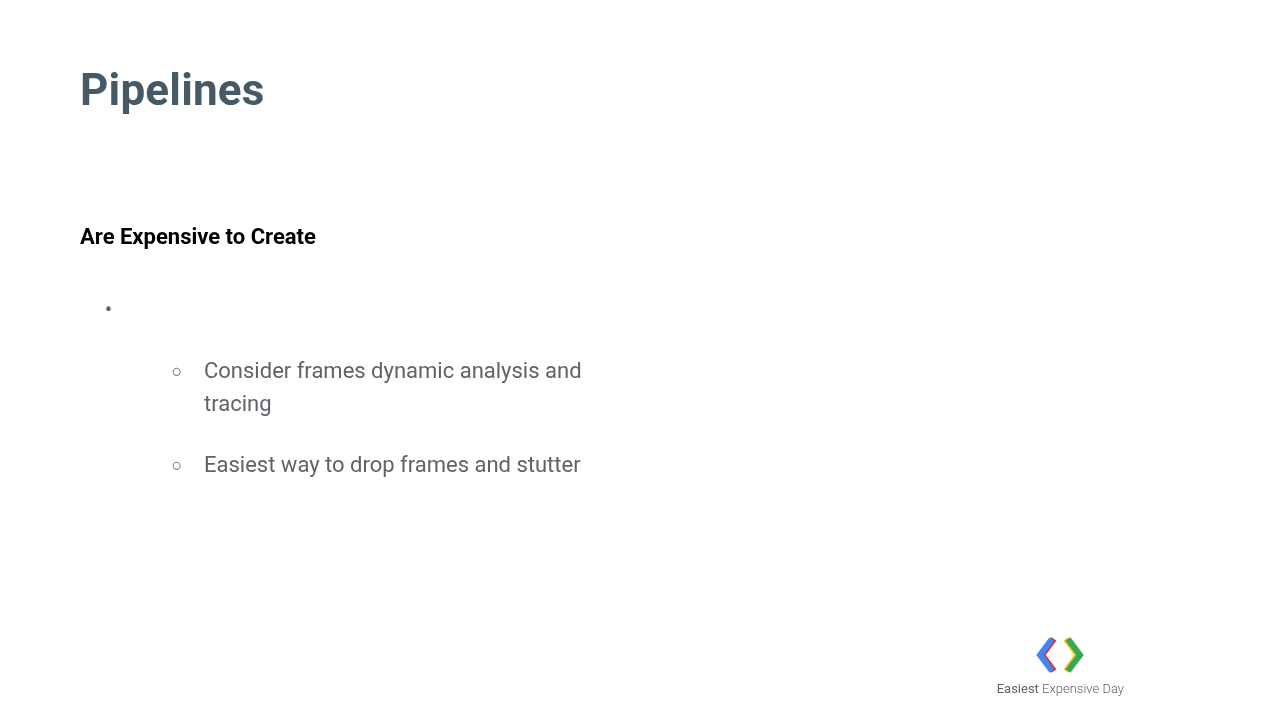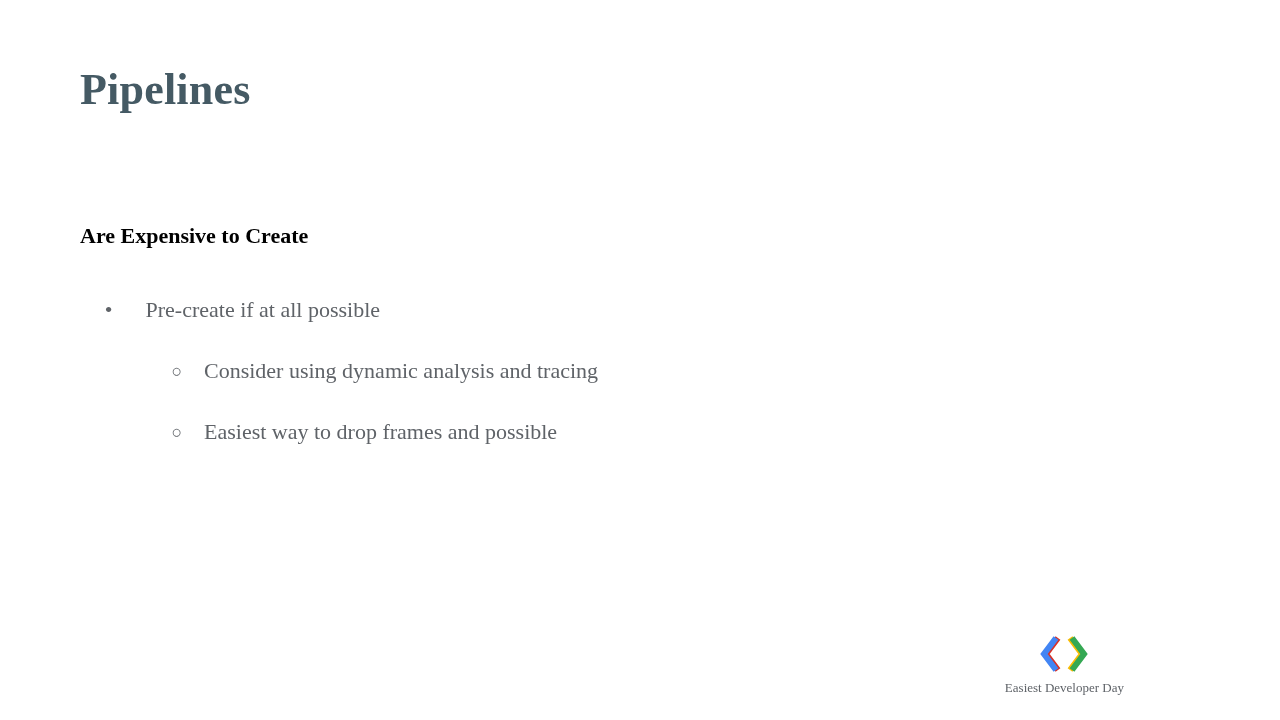--- a/index.html
+++ b/index.html
@@ -1,17 +1,17 @@
 <!DOCTYPE html>
 <html><head>
 <meta charset="utf-8">
 <style>
   * { margin: 0; padding: 0; box-sizing: border-box; }
   html, body { width: 1280px; height: 720px; background: #ffffff; font-family: "Roboto", "Helvetica Neue", Arial, sans-serif; color: #424242; }
-  .slide { position: relative; width: 1172px; height: 720px; padding: 64px 80px 40px 80px; font-family: Liberation Serif, serif; }
+  .slide { position: relative; width: 1172px; height: 720px; padding: 64px 80px 40px 80px; }
   .title { font-size: 44px; font-weight: 700; color: #455a64; letter-spacing: 0.2px; }
   .subtitle { margin-top: 108px; font-size: 22px; font-weight: 700; color: #000000; }
   .body { margin-top: 44px; font-size: 22px; line-height: 1.5; color: #5f6368; }
   ul.level1 { list-style: none; padding-left: 60px; }
   ul.level1 > li::before { content: "\2022"; display: inline-block; width: 1.6em; margin-left: -1.6em; color: #5f6368; font-size: 22px; vertical-align: baseline; }
   ul.level2 { list-style: none; padding-left: 64px; margin-top: 28px; }
   ul.level2 > li { margin-bottom: 28px; max-width: 400px; }
   ul.level2 > li::before { content: "\25cb"; display: inline-block; width: 1.8em; margin-left: -1.8em; color: #5f6368; font-size: 18px; vertical-align: 1px; }
   .footer-logo { position: absolute; right: 48px; bottom: 24px; text-align: center; }
   .footer-logo .brackets { display: flex; justify-content: center; align-items: center; gap: 4px; margin-bottom: 6px; }
@@ -22,35 +22,34 @@
 </head>
 <body>
 
 <div class="slide">
   <h1 class="title">Pipelines</h1>
   <h2 class="subtitle">Are Expensive to Create</h2>
 
   <div class="body">
     <ul class="level1">
       <li>
-        <span>Pre-create if at all possible</span>
         <ul class="level2">
-          <li>Consider using dynamic analysis and tracing</li>
-          <li>Easiest way to drop frames and possible</li>
+          <li>Consider frames dynamic analysis and tracing</li>
+          <li>Easiest way to drop frames and stutter</li>
         </ul>
       </li>
     </ul>
   </div>
 
   <div class="footer-logo">
     <div class="brackets">
       <svg width="48" height="40" viewBox="0 0 48 40">
         <polyline points="18,4 6,20 18,36" fill="none" stroke="#d93025" stroke-width="6" stroke-linecap="butt" stroke-linejoin="miter"></polyline>
         <polyline points="16,4 4,20 16,36" fill="none" stroke="#4285f4" stroke-width="6" stroke-linecap="butt" stroke-linejoin="miter"></polyline>
         <polyline points="30,4 42,20 30,36" fill="none" stroke="#fbbc04" stroke-width="6" stroke-linecap="butt" stroke-linejoin="miter"></polyline>
         <polyline points="32,4 44,20 32,36" fill="none" stroke="#34a853" stroke-width="6" stroke-linecap="butt" stroke-linejoin="miter"></polyline>
       </svg>
     </div>
     <div class="caption">
-      <span class="g">Easiest</span><span class="dd"> Developer Day</span>
+      <span class="g">Easiest</span><span class="dd"> Expensive Day</span>
     </div>
   </div>
 </div>
 
 </body></html>

